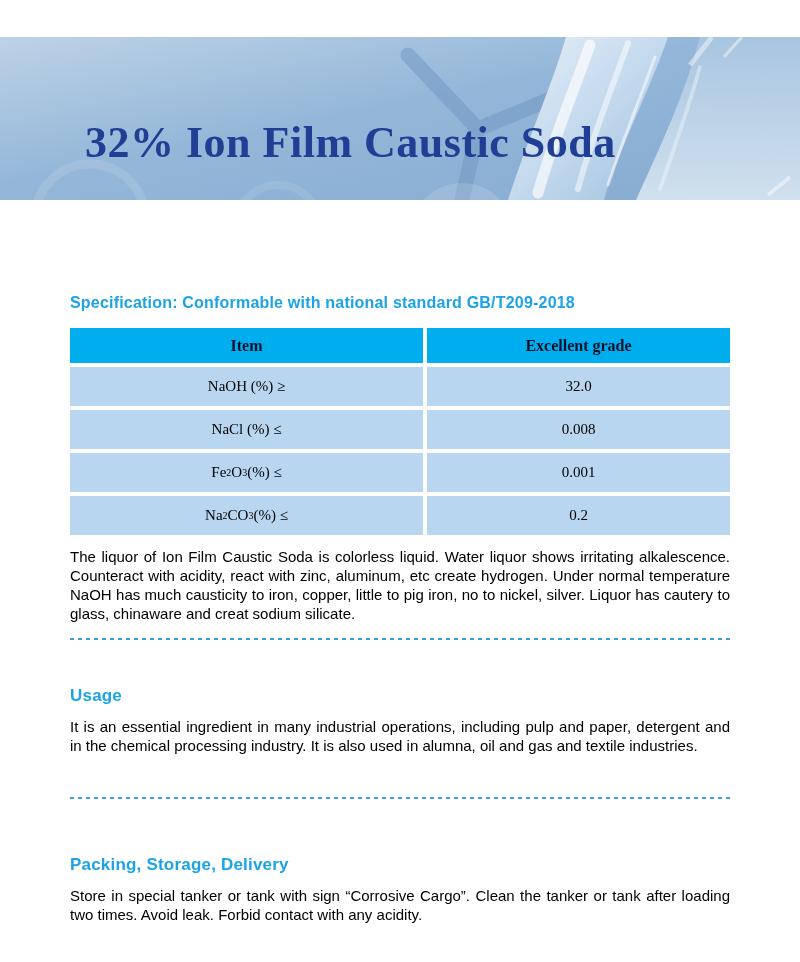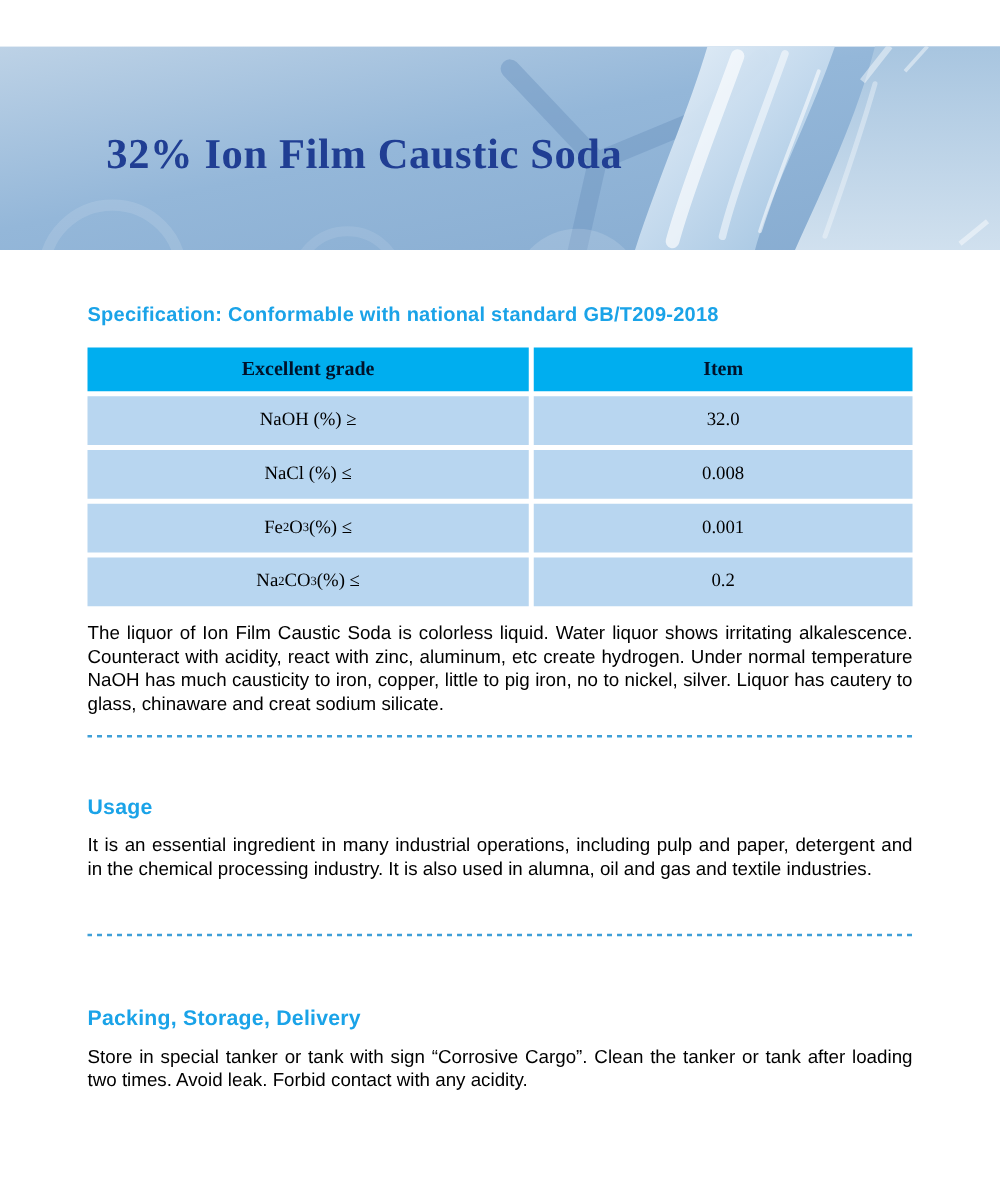--- a/index.html
+++ b/index.html
@@ -13,32 +13,32 @@
   html,body{width:800px;background:#fff;}
   body{
     height:962px;overflow:hidden;position:relative;
     font-family:"Liberation Sans",sans-serif;color:#000;
   }
   .spacer-top{height:37px;background:#fff;}
   
   .banner{position:relative;height:163px;overflow:hidden;}
   .banner svg{position:absolute;inset:0;width:100%;height:100%;display:block;}
   .banner-title{
-    position:absolute;left:85px;top:68px;
+    position:absolute;left:85px;top:80px;
     font-family:"Liberation Serif",serif;font-weight:bold;
-    font-size:34px;letter-spacing:.5px;color:var(--title-navy);
+    font-size:44px;letter-spacing:.5px;color:var(--title-navy);
     white-space:nowrap;
   }
   
   .content{padding:0 70px;}
   .section-heading{
     color:var(--accent);font-weight:bold;font-size:17px;line-height:19px;
     letter-spacing:.2px;
   }
-  .spec-heading{margin-top:44px;font-size:16px;line-height:18px;}
+  .spec-heading{margin-top:94px;font-size:16px;line-height:18px;}
   .body-text{
     margin-top:12px;font-size:15px;line-height:19px;text-align:justify;
     color:#000;
   }
   
   .spec-table{margin-top:16px;display:flex;flex-direction:column;gap:4px;}
   .t-row{display:grid;grid-template-columns:353px 1fr;column-gap:4px;}
   .t-cell{
     display:flex;align-items:center;justify-content:center;
     font-family:"Liberation Serif",serif;font-size:15px;height:39px;
@@ -115,22 +115,22 @@
   </svg>
   <div class="banner-title">32% Ion Film Caustic Soda</div>
 </div>
 
 <div class="content">
 
   <h2 class="section-heading spec-heading">Specification: Conformable with national standard GB/T209-2018</h2>
 
   <div class="spec-table">
     <div class="t-row t-head">
+      <div class="t-cell">Item</div>
       <div class="t-cell">Excellent grade</div>
-      <div class="t-cell">Item</div>
     </div>
     <div id="spec-table-body" style="display:flex;flex-direction:column;gap:4px;">
         <div class="t-row">
           <div class="t-cell">
             <span>NaOH (%) ≥</span>
           </div>
           <div class="t-cell">32.0</div>
         </div>
         <div class="t-row">
           <div class="t-cell">

